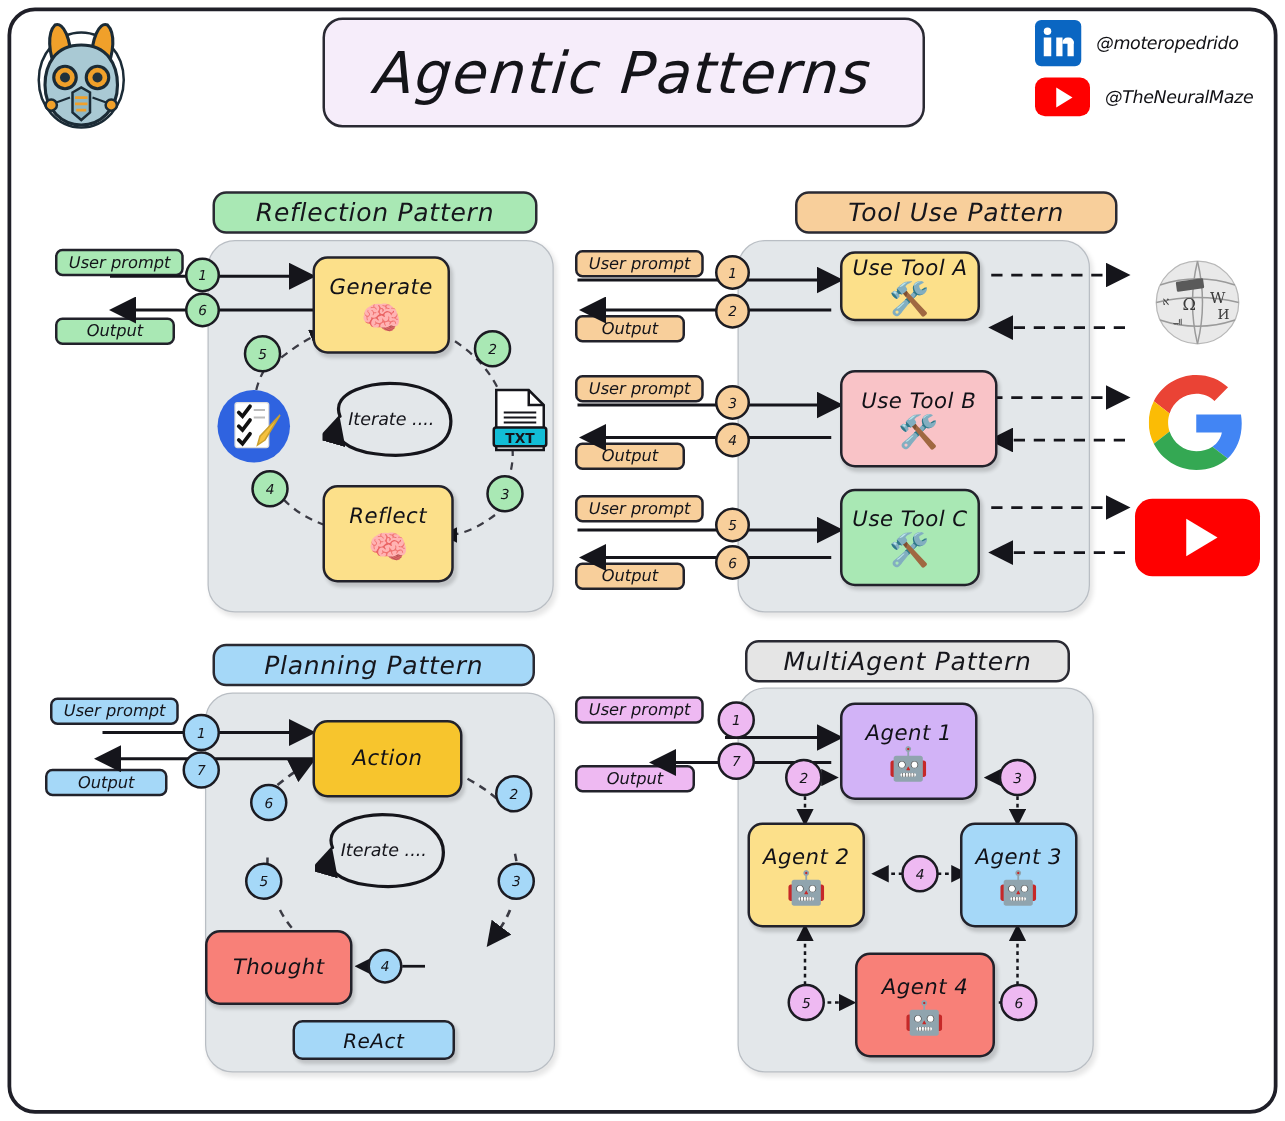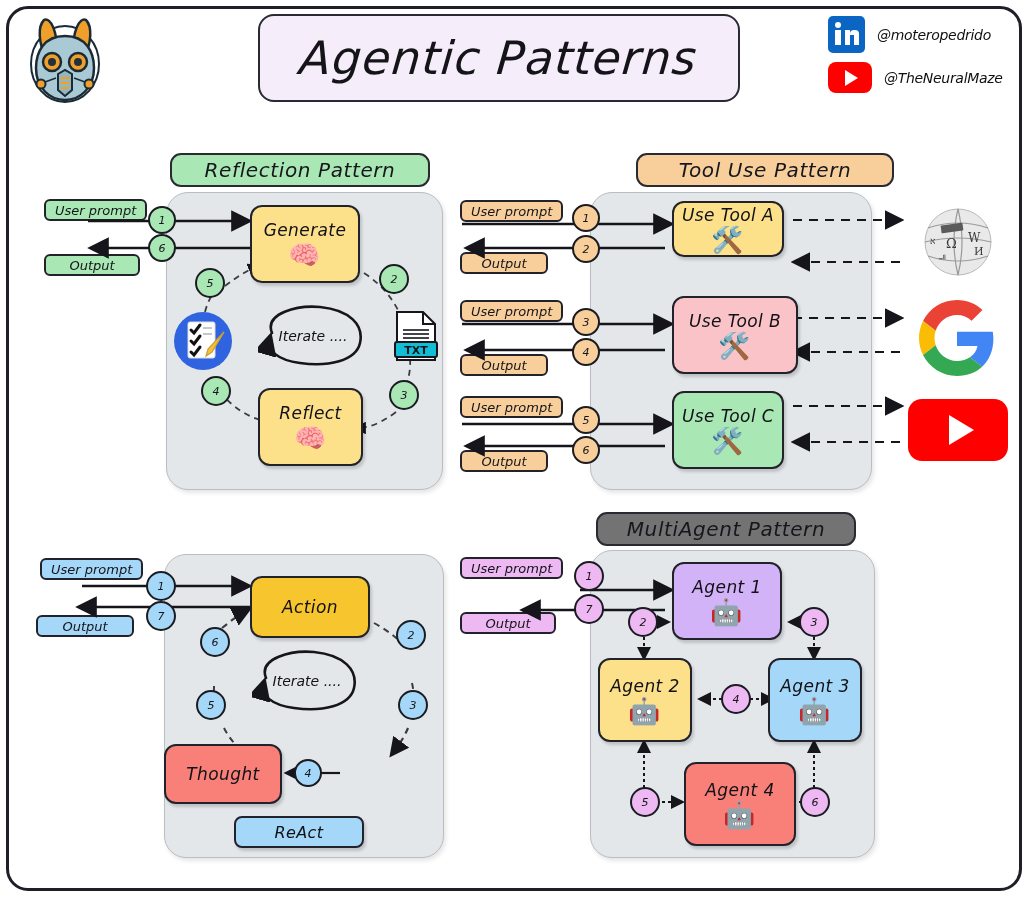--- a/index.html
+++ b/index.html
@@ -436,20 +436,23 @@
       <path fill="#34A853" d="M24 48c6.48 0 11.93-2.13 15.89-5.81l-7.73-6c-2.15 1.45-4.92 2.3-8.16 2.3-6.26 0-11.57-4.22-13.47-9.91l-7.98 6.19C6.51 42.62 14.62 48 24 48z"></path>
     </svg>
   </div>
 
   <div style="position:absolute;left:908px;top:399px;width:100px;height:62px;">
     <div style="width:100px;height:62px;background:#ff0000;border-radius:14px;display:flex;align-items:center;justify-content:center;">
       <div style="width:0;height:0;border-left:25px solid #fff;border-top:15px solid transparent;border-bottom:15px solid transparent;margin-left:6px;"></div>
     </div>
   </div>
 
+  <div class="pattern-title" style="left:170px; top:515px; width:258px; background:#a5d8f8;">
+    <span>Planning Pattern</span>
+  </div>
   <div class="panel" style="left:164px; top:554px; width:280px; height:304px;"></div>
 
   <div class="io-badge" style="left:40px;top:558px;background:#a5d8f8;">
       <span>User prompt</span>
     </div>
   <div class="io-badge" style="left:36px;top:615px;width:98px;background:#a5d8f8;">
       <span>Output</span>
     </div>
 
   <div class="node center-label" style="left:250px;top:576px;width:120px;height:62px;background:#f7c52d;">
@@ -484,21 +487,21 @@
   <div class="step" style="left:196px;top:690px;width:30px;height:30px;background:#a5d8f8;">
       <span>5</span>
     </div>
   <div class="step" style="left:398px;top:690px;width:30px;height:30px;background:#a5d8f8;">
       <span>3</span>
     </div>
   <div class="step" style="left:294px;top:759px;width:28px;height:28px;background:#a5d8f8;">
       <span>4</span>
     </div>
 
-  <div class="pattern-title" style="left:596px; top:512px; width:260px; background:#737373;text-align:center;">
+  <div class="pattern-title" style="left:596px; top:512px; width:260px; background:#e5e5e5;text-align:center;">
     <span>MultiAgent Pattern</span>
   </div>
   <div class="panel" style="left:590px; top:550px; width:285px; height:308px;"></div>
 
   <div class="io-badge" style="left:460px;top:557px;background:#eeb9f2;">
       <span>User prompt</span>
     </div>
   <div class="io-badge" style="left:460px;top:612px;width:96px;background:#eeb9f2;">
       <span>Output</span>
     </div>

